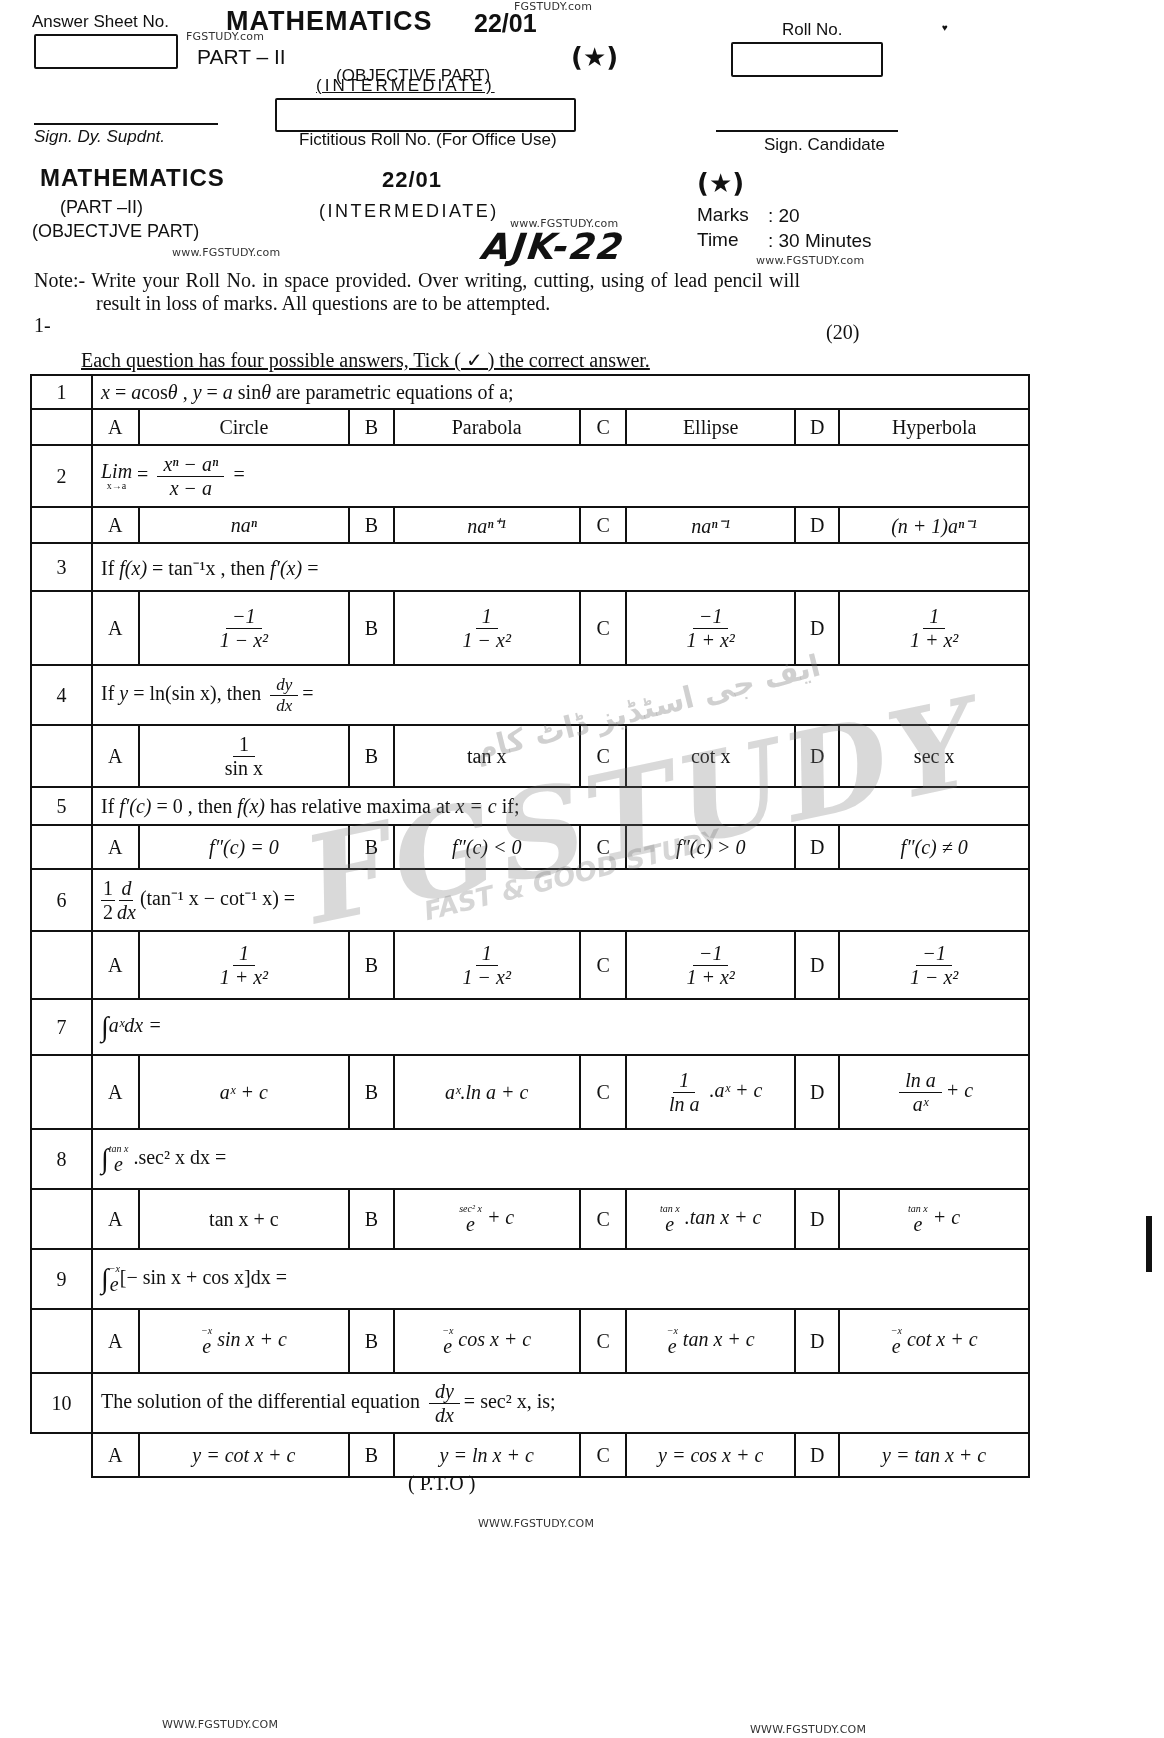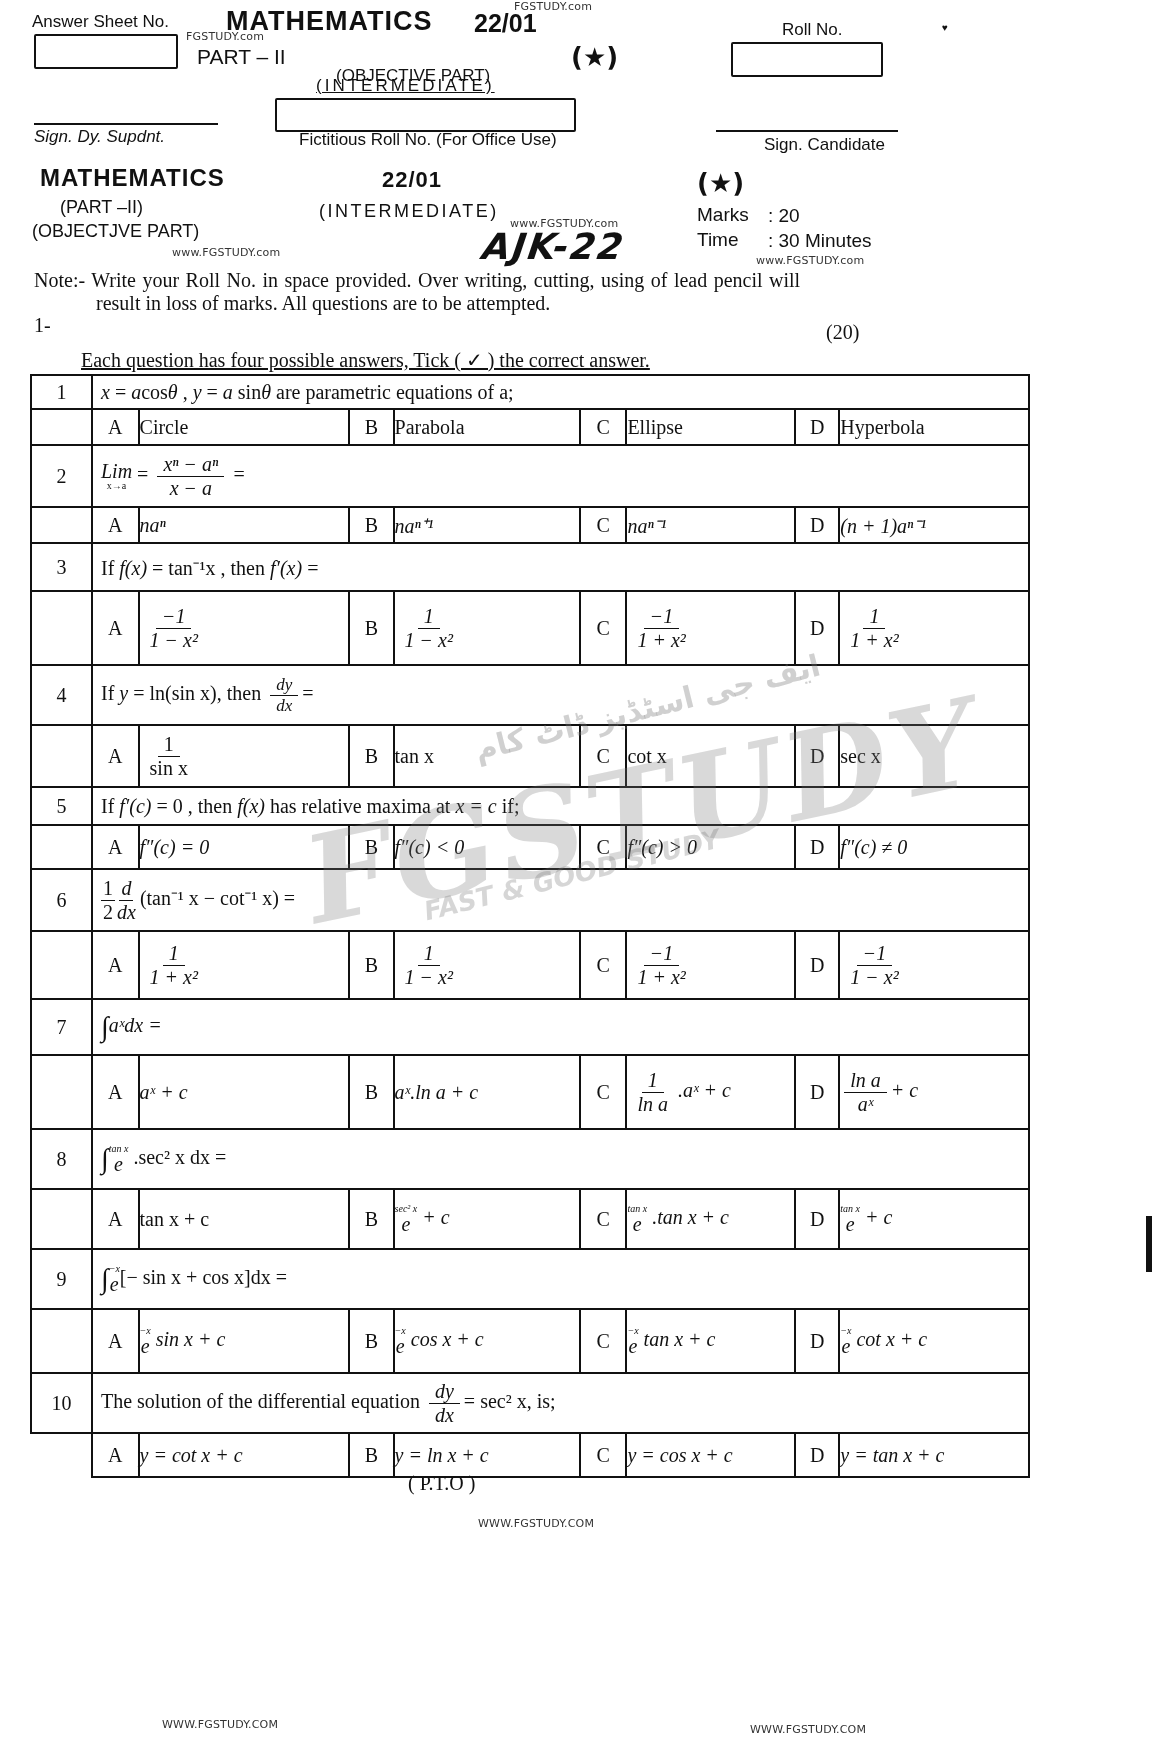--- a/index.html
+++ b/index.html
@@ -27,21 +27,21 @@
   .hand { font-family:"DejaVu Sans", sans-serif; font-weight:bold; font-style:italic; font-size:36px; letter-spacing:2px; transform:skewX(-8deg); }
 
   .note { font-size:20px; line-height:24px; }
 
   
   .qtable { position:absolute; left:30px; top:374px; width:1000px; border-collapse:collapse; table-layout:fixed; }
   .qtable td { border:2px solid #111; padding:0; font-size:20px; vertical-align:middle; }
   .qnum { width:55px; text-align:center; }
   .qtext { padding-left:8px !important; text-align:left; }
   .optl { text-align:center; width:40px; }
-  .optv { font-style:italic; }
+  .optv { text-align:center; font-style:italic; }
   .optv.plain { font-style:normal; }
   .mi { font-style:italic; }
 
   .frac { display:inline-flex; flex-direction:column; align-items:center; vertical-align:middle; margin:0 4px; line-height:1.15; }
   .frac .num { border-bottom:1.5px solid #111; padding:0 6px; }
   .frac .den { padding:0 6px; }
   .ovs { display:inline-flex; flex-direction:column; align-items:center; vertical-align:middle; line-height:1; }
   .ovs .top { font-size:10px; font-style:italic; }
   .integral { font-size:28px; font-style:normal; vertical-align:middle; }
 

